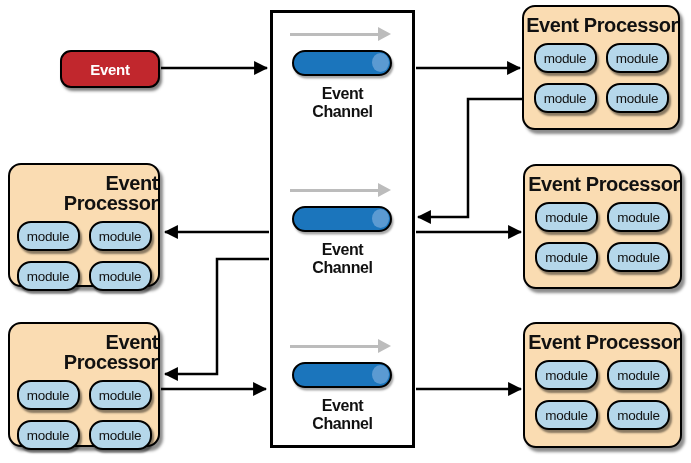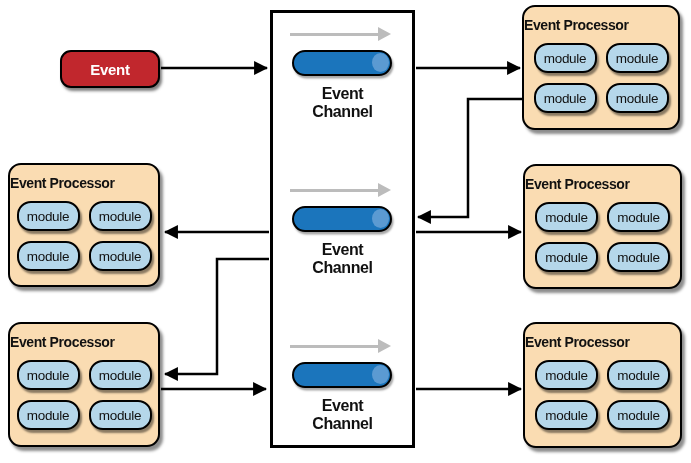--- a/index.html
+++ b/index.html
@@ -66,22 +66,22 @@
 
   .processor {
     position: absolute;
     background: var(--processor-fill, #fadcb2);
     border: 2.5px solid #000;
     border-radius: 13px;
     box-shadow: 3px 4px 3px rgba(0,0,0,.45);
     padding-top: 8px;
   }
   .ptitle {
-    text-align: left;
-    font-size: 14px; font-weight: bold; letter-spacing: -0.4px;
+    text-align: right;
+    font-size: 20px; font-weight: bold; letter-spacing: -0.4px;
     line-height: 20px;
   }
   .pgrid {
     display: grid;
     grid-template-columns: auto auto;
     justify-content: center;
     column-gap: 9px; row-gap: 10px;
     margin-top: 8px;
   }
   .module {

